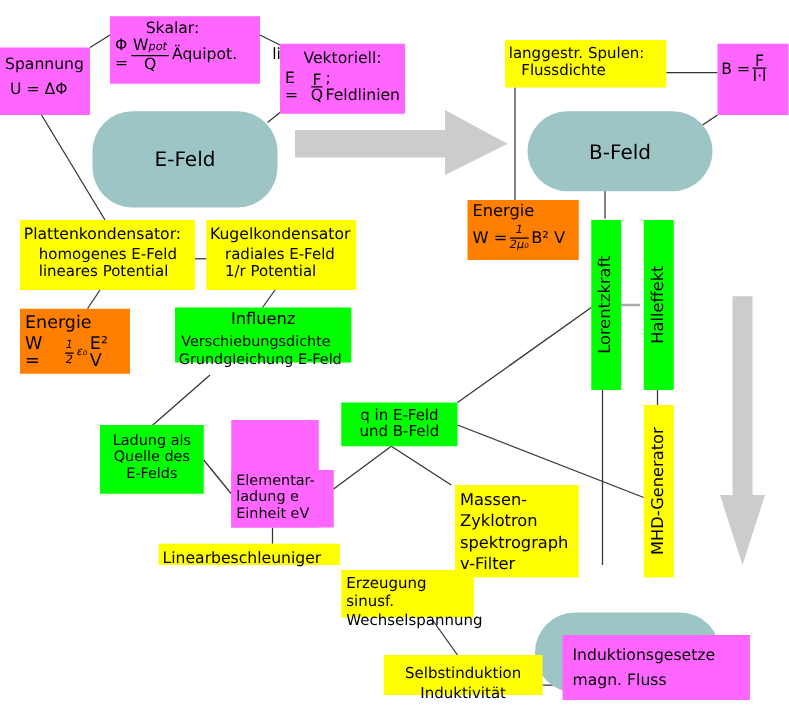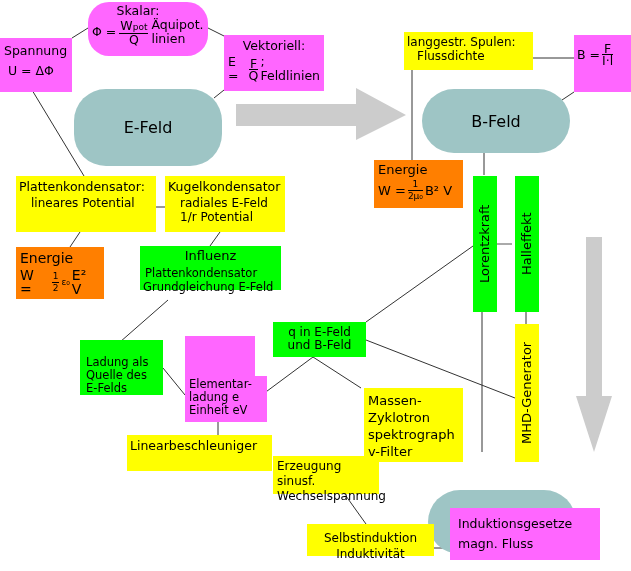--- a/index.html
+++ b/index.html
@@ -9,21 +9,21 @@
   .box { position:absolute; box-sizing:border-box; font-size:12.5px; line-height:14px; }
   .mag { background:#ff66ff; }
   .yel { background:#ffff00; }
   .grn { background:#00ff00; }
   .org { background:#ff7f00; }
   .pill { position:absolute; background:#9ec5c5; border-radius:32px; display:flex; align-items:center;
           justify-content:center; font-size:16px; }
   .c { text-align:center; }
   .frac { display:inline-flex; flex-direction:column; vertical-align:middle; text-align:center; line-height:11px; }
   .frac .num { border-bottom:1px solid #000; padding:0 1px; }
-  .small { font-size:9px; }
+  .small { font-size:9px;font-style:italic; }
   .vert { writing-mode:vertical-rl; transform:rotate(180deg); display:flex; align-items:center; justify-content:center; font-size:13px; }
 </style>
 </head>
 <body>
 
 <svg class="lines" viewBox="0 0 631 571">
   <g stroke="#333" stroke-width="1" fill="none">
     <line x1="72" y1="38" x2="88" y2="28"></line>
     <line x1="208" y1="28" x2="224" y2="36"></line>
     <line x1="224" y1="90" x2="214" y2="98"></line>
@@ -61,49 +61,50 @@
   </div>
 <div class="pill" style="left:428px;top:490px;width:148px;height:64px;">
     <span>Induktion</span>
   </div>
 
 <div class="box mag" style="left:0;top:38px;width:72px;height:54px;padding:6px 4px;">
   <div style="margin-bottom:6px">Spannung</div>
   <div style="padding-left:4px">U = ΔΦ</div>
 </div>
 
-<div class="box mag" style="left:88px;top:2px;width:120px;height:54px;padding:2px 4px;border-radius:21px;">
+<div class="box mag" style="left:88px;top:13px;width:120px;height:54px;padding:2px 4px;">
   <div class="c" style="padding-right:20px">Skalar:</div>
   <div style="display:flex;align-items:center;gap:3px;">
     <span>Φ =</span>
     <span class="frac">
       <span class="num"><span>W</span><span class="small">pot</span></span>
       <span>Q</span>
     </span>
-    <span style="display:flex;flex-direction:column;">
+    <span style="display:flex;flex-direction:row;gap:28px;">
       <span>Äquipot.</span>
       <span>linien</span>
     </span>
   </div>
 </div>
 
 <div class="box mag" style="left:224px;top:35px;width:100px;height:56px;padding:4px 4px;">
   <div class="c">Vektoriell:</div>
   <div style="display:flex;align-items:center;gap:2px;margin-top:2px;">
     <span>E =</span>
     <span class="frac">
       <span class="num">F</span>
       <span>Q</span>
     </span>
     <span>; Feldlinien</span>
   </div>
 </div>
 
 <div class="box yel" style="left:16px;top:176px;width:140px;height:56px;padding:4px 3px;">
   <div style="margin-bottom:2px">Plattenkondensator:</div>
+  <div style="padding-left:12px;font-size:12px">homogenes E-Feld</div>
   <div style="padding-left:12px;font-size:12px">lineares Potential</div>
 </div>
 
 <div class="box yel" style="left:165px;top:176px;width:120px;height:56px;padding:4px 3px;">
   <div style="margin-bottom:2px">Kugelkondensator</div>
   <div style="padding-left:12px;font-size:12px">radiales E-Feld</div>
   <div style="padding-left:12px;font-size:12px">1/r Potential</div>
 </div>
 
 <div class="box org" style="left:16px;top:247px;width:88px;height:52px;padding:4px 4px;">
@@ -114,41 +115,41 @@
       <span class="num">1</span>
       <span>2</span>
     </span>
     <span class="small">ε₀</span>
     <span> E² V</span>
   </div>
 </div>
 
 <div class="box grn" style="left:140px;top:246px;width:141px;height:44px;padding:3px 3px;">
   <div class="c" style="font-size:13px;margin-bottom:3px">Influenz</div>
-  <div style="font-size:11.5px;padding-left:2px">Plattenkondensator</div>
+  <div style="font-size:11.5px;padding-left:2px">Verschiebungsdichte</div>
   <div style="font-size:11.5px">Grundgleichung E-Feld</div>
 </div>
 
-<div class="box grn" style="left:80px;top:340px;width:83px;height:55px;padding:16px 6px;font-size:11.5px;line-height:13px;">
+<div class="box grn" style="left:80px;top:340px;width:83px;height:55px;padding:6px 6px;font-size:11.5px;line-height:13px;text-align:center;">
   <div>Ladung als</div>
   <div>Quelle des</div>
   <div>E-Felds</div>
 </div>
 
 <div class="box mag" style="left:185px;top:336px;width:70px;height:86px;padding:38px 4px 0 4px;">
 </div>
 <div class="box mag" style="left:185px;top:336px;width:70px;height:86px;padding:40px 4px 0 4px;font-size:11.5px;line-height:13px;background:transparent;">
 </div>
 <div class="box mag" style="left:185px;top:376px;width:82px;height:46px;padding:2px 4px;font-size:11.5px;line-height:13px;">
   <div>Elementar-</div>
   <div>ladung e</div>
   <div>Einheit eV</div>
 </div>
 
-<div class="box yel" style="left:127px;top:435px;width:145px;height:36px;padding:4px 3px;font-size:12.5px;">
+<div class="box yel" style="left:127px;top:435px;width:145px;height:17px;padding:4px 3px;font-size:12.5px;">
   <span>Linearbeschleuniger</span>
 </div>
 
 <div class="box grn" style="left:273px;top:322px;width:93px;height:35px;padding:4px 3px;font-size:12px;line-height:13px;">
   <div class="c">q in E-Feld</div>
   <div class="c">und B-Feld</div>
 </div>
 
 <div class="box yel" style="left:364px;top:388px;width:99px;height:74px;padding:4px 4px;font-size:13px;line-height:17px;">
   <div>Massen-</div>

